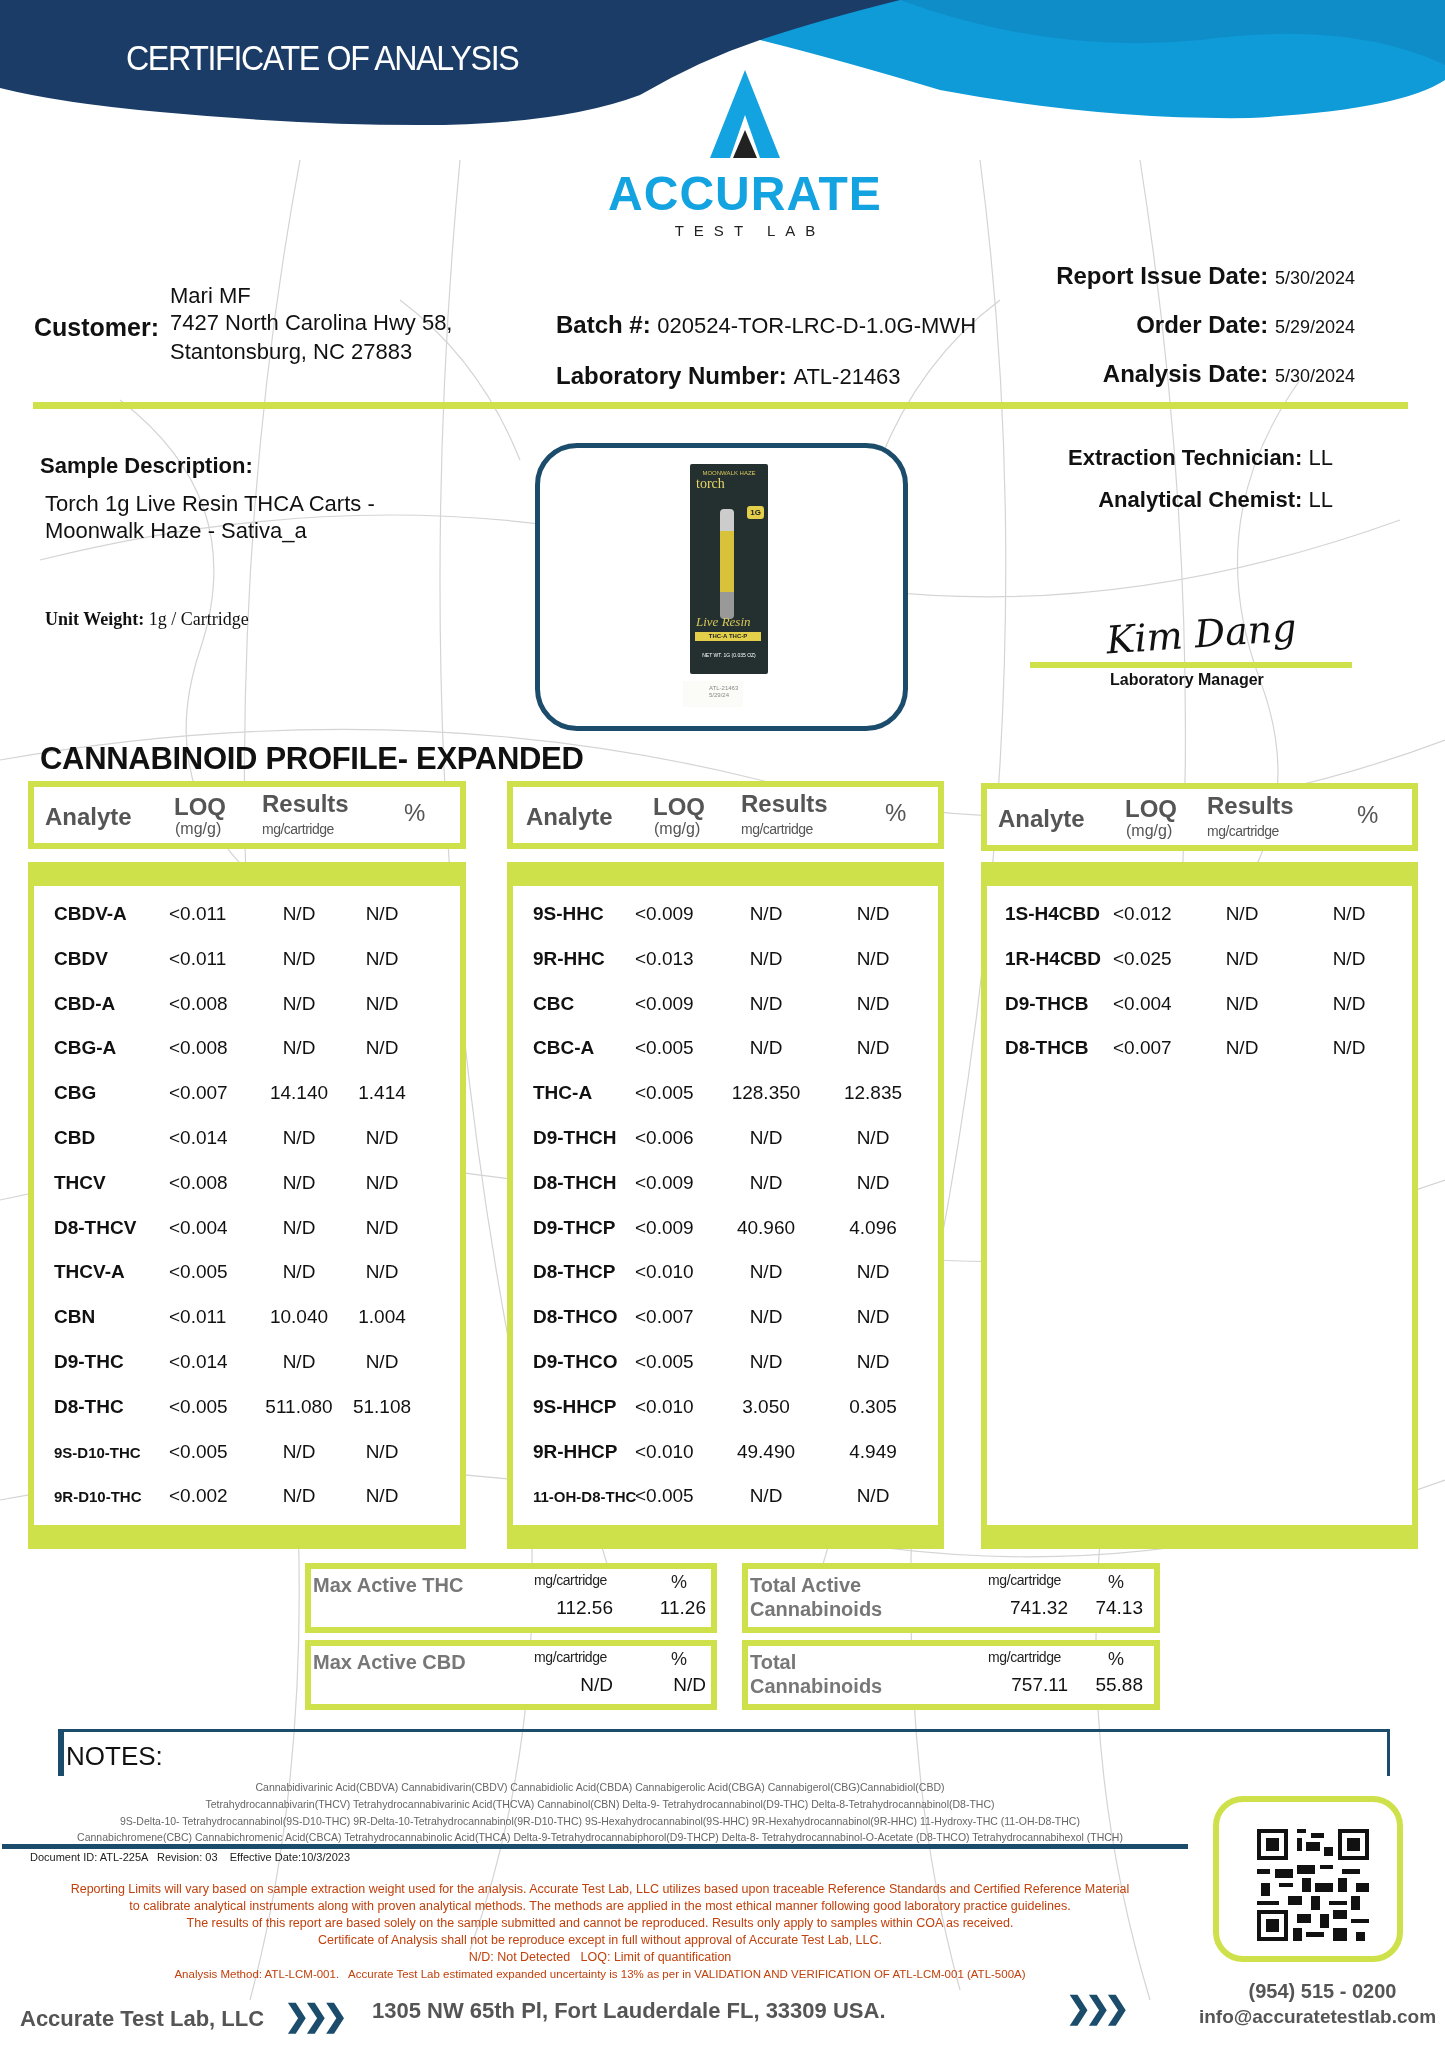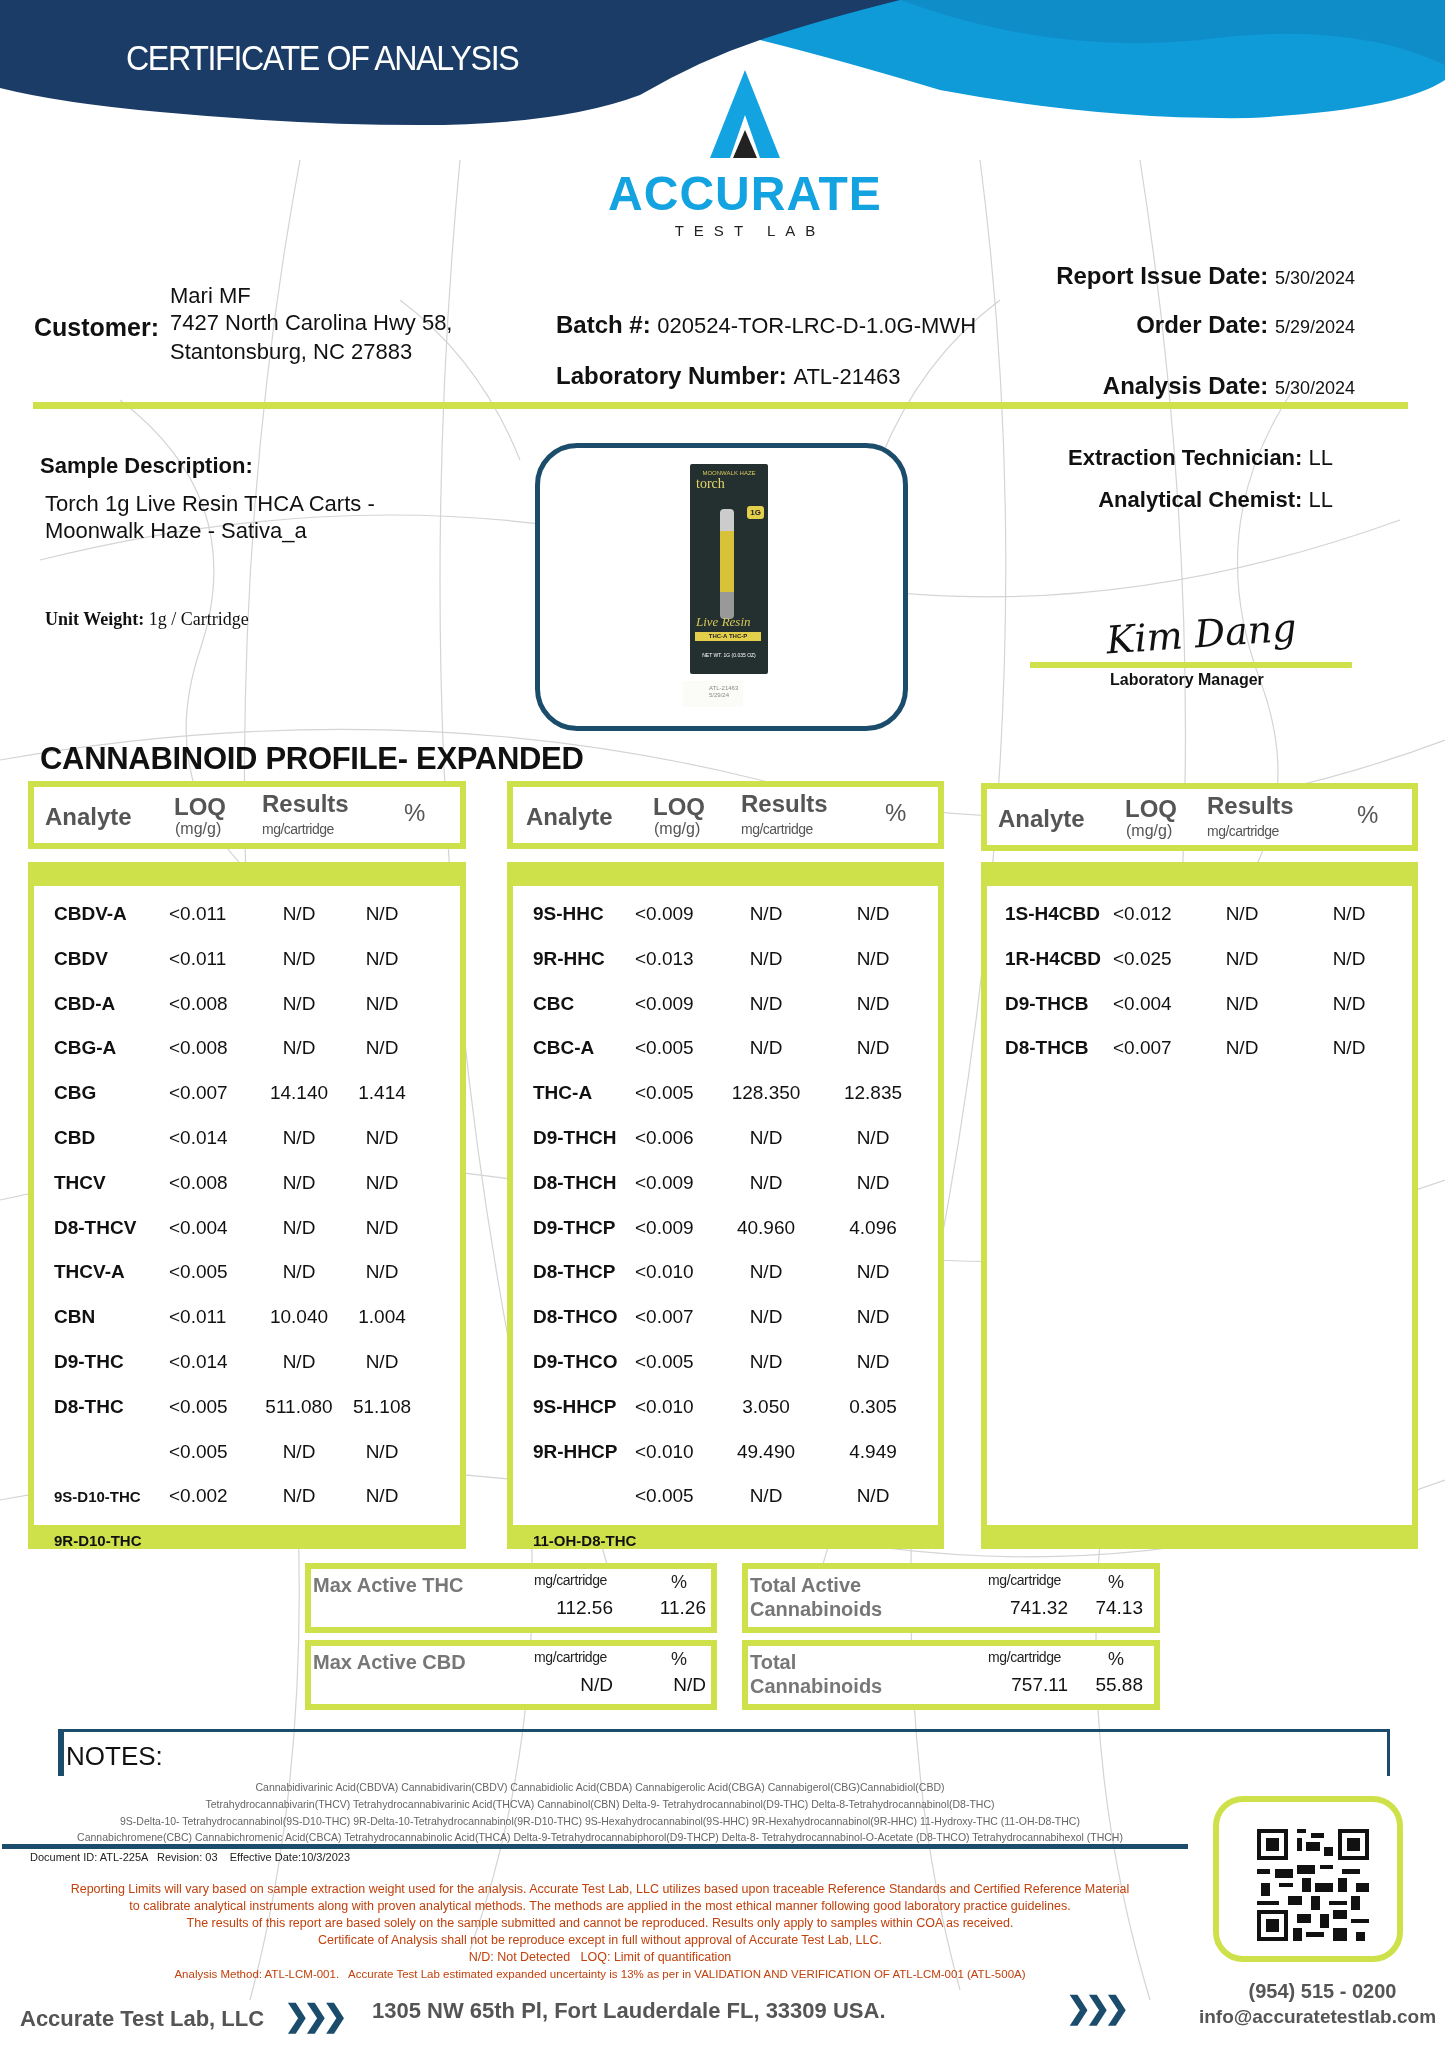--- a/index.html
+++ b/index.html
@@ -46,21 +46,21 @@
   .tbl-head .h-loq { top: 6px; font-size: 24px; }
   .tbl-head .h-loq-unit { top: 33px; font-size: 16px; font-weight: normal; }
   .tbl-head .h-res { top: 3px; font-size: 24px; }
   .tbl-head .h-res-unit { top: 34px; font-size: 14px; font-weight: normal; letter-spacing: -0.5px; }
   .tbl-head .h-pct { top: 12px; font-size: 24px; font-weight: normal; }
 
   .tbl-body { position: absolute; top: 862px; height: 687px; border: 6px solid #cfe14a; border-top: 24px solid #cfe14a; border-bottom: 24px solid #cfe14a; background: #fff; }
   .row { position: absolute; left: 0; right: 0; height: 44.7px; font-size: 19px; }
   .row .c { position: absolute; top: 11px; white-space: nowrap; }
   .row .c-an { font-weight: bold; }
-  .row .c-an.small { font-size: 15px; top: 14px; margin-top: 44px; }
+  .row .c-an.small { font-size: 15px; top: 14px; }
   .row .c-mid { text-align: center; width: 100px; }
 
   
   .sum-box { position: absolute; border: 6px solid #cfe14a; background: #fff; height: 70px; }
   .sum-box .lbl { position: absolute; left: 2px; top: 4px; color: #777; font-weight: bold; font-size: 20px; line-height: 24px; }
   .sum-box .u { position: absolute; top: 3px; font-size: 14px; color: #222; letter-spacing: -0.4px; }
   .sum-box .p { position: absolute; top: 3px; font-size: 18px; color: #222; }
   .sum-box .v { position: absolute; top: 28px; font-size: 19px; color: #111; text-align: right; width: 90px; }
 
   .notes-box { left: 58px; top: 1729px; width: 1332px; height: 47px; border: 3px solid #1b4c6b; border-left-width: 6px; border-bottom: none; }
@@ -132,21 +132,21 @@
 </div>
 
 <div class="abs info-line" style="right:90px;top:262px;text-align:right;">
   <span class="bold-label">Report Issue Date:</span>
   <span class="info-small-val">5/30/2024</span>
 </div>
 <div class="abs info-line" style="right:90px;top:311px;text-align:right;">
   <span class="bold-label">Order Date:</span>
   <span class="info-small-val">5/29/2024</span>
 </div>
-<div class="abs info-line" style="right:90px;top:360px;text-align:right;margin-top:12px;">
+<div class="abs info-line" style="right:90px;top:360px;text-align:right;">
   <span class="bold-label">Analysis Date:</span>
   <span class="info-small-val">5/30/2024</span>
 </div>
 
 <div class="abs lime-rule"></div>
 
 <div class="abs bold-label" style="left:40px;top:453px;font-size:22px;">Sample Description:</div>
 <div class="abs" style="left:45px;top:491px;font-size:22px;">Torch 1g Live Resin THCA Carts -</div>
 <div class="abs" style="left:45px;top:518px;font-size:22px;">Moonwalk Haze - Sativa_a</div>
 <div class="abs" style="left:45px;top:609px;font-size:18px;font-family:Liberation Serif, serif;">

